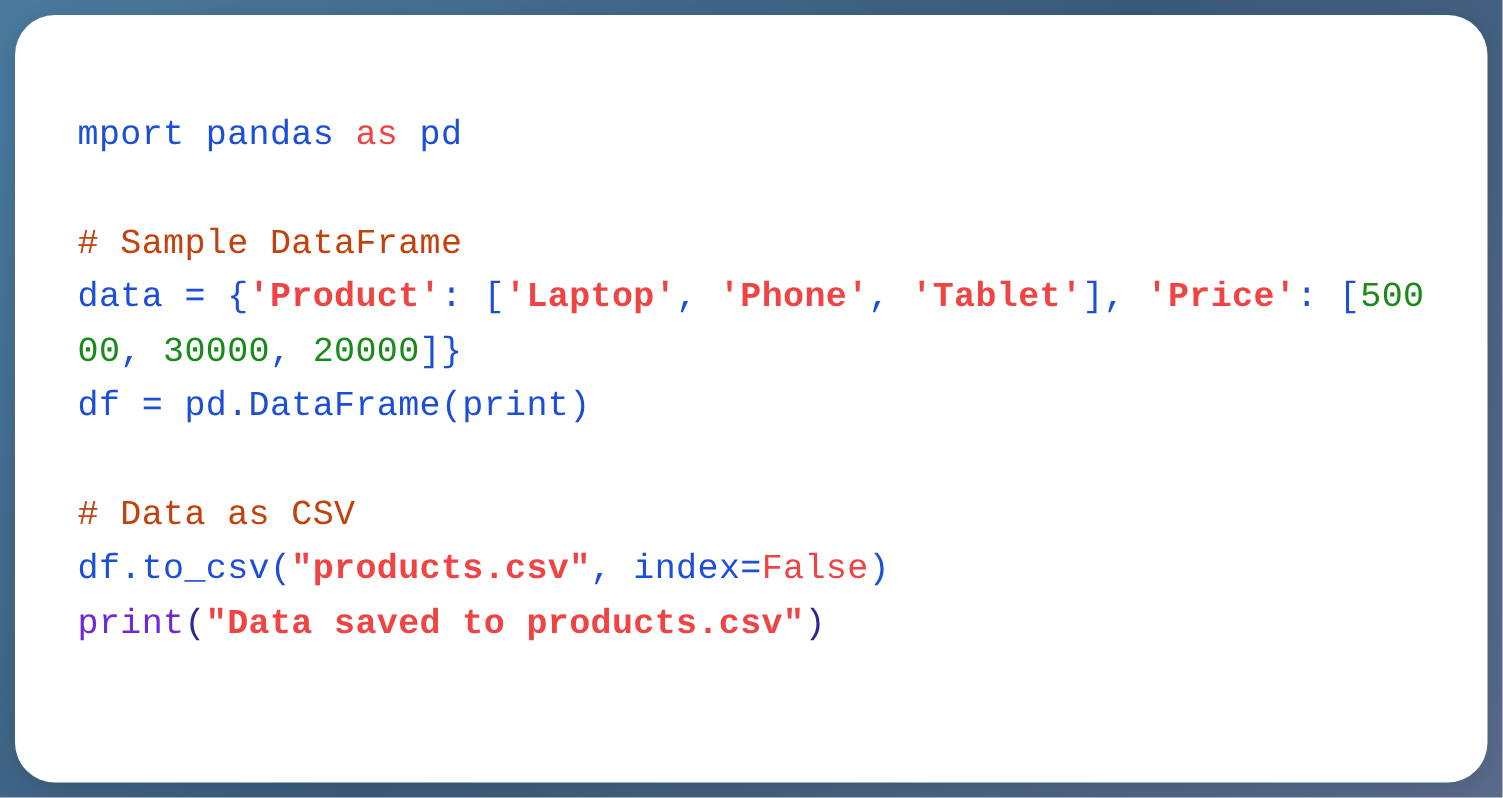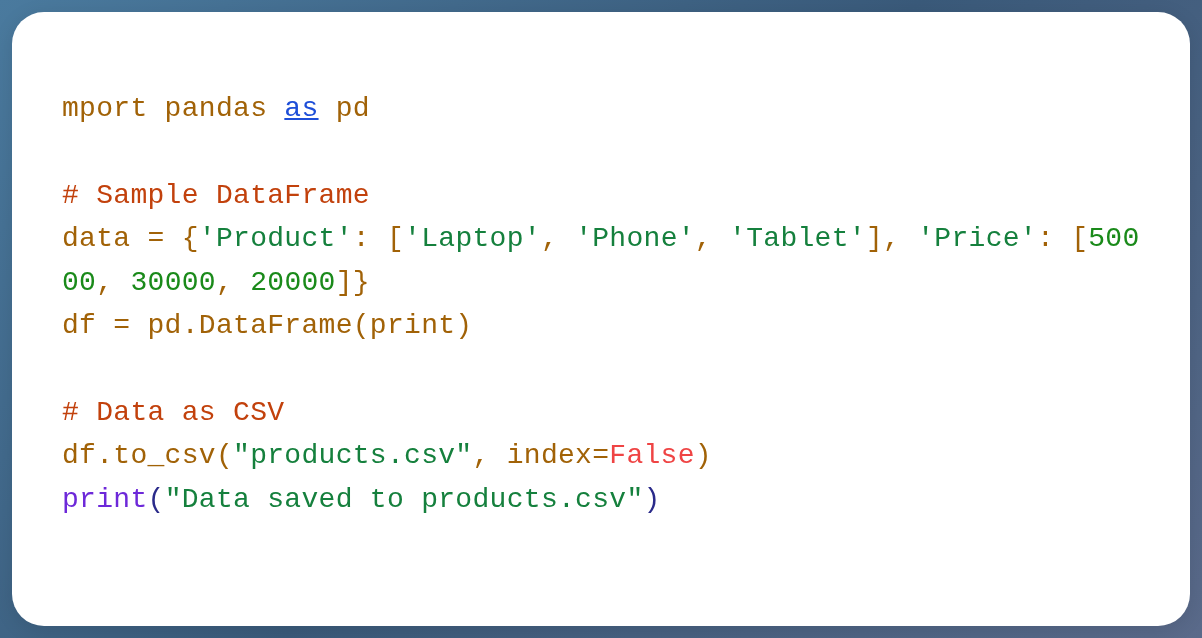--- a/index.html
+++ b/index.html
@@ -28,24 +28,24 @@
     }
     .code-block {
       font-family: 'Consolas', 'Menlo', 'Monaco', 'Courier New', monospace;
       font-size: 28px;
       line-height: 1.55;
       color: #1a1a1a;
       white-space: pre-wrap;
       word-break: break-all;
       letter-spacing: 0.3px;
     }
-    .plain { color: #a16207; }
-    .keyword { color: #1d4ed8; text-decoration: underline; }
+    .plain { color: #1d4ed8; }
+    .keyword { color: #ef4444; }
     .comment { color: #c2410c; }
-    .string { color: #15803d; }
+    .string { color: #ef4444; font-weight: bold; }
     .number { color: #1a8a1a; }
     .func { color: #6d28d9; }
     .paren { color: #2a2a8a; }
     .bool { color: #ef4444; }
   </style>
 </head>
 <body>
 
 <div class="code-card">
 <pre class="code-block"><span class="plain">mport pandas </span><span class="keyword">as</span><span class="plain"> pd</span>

